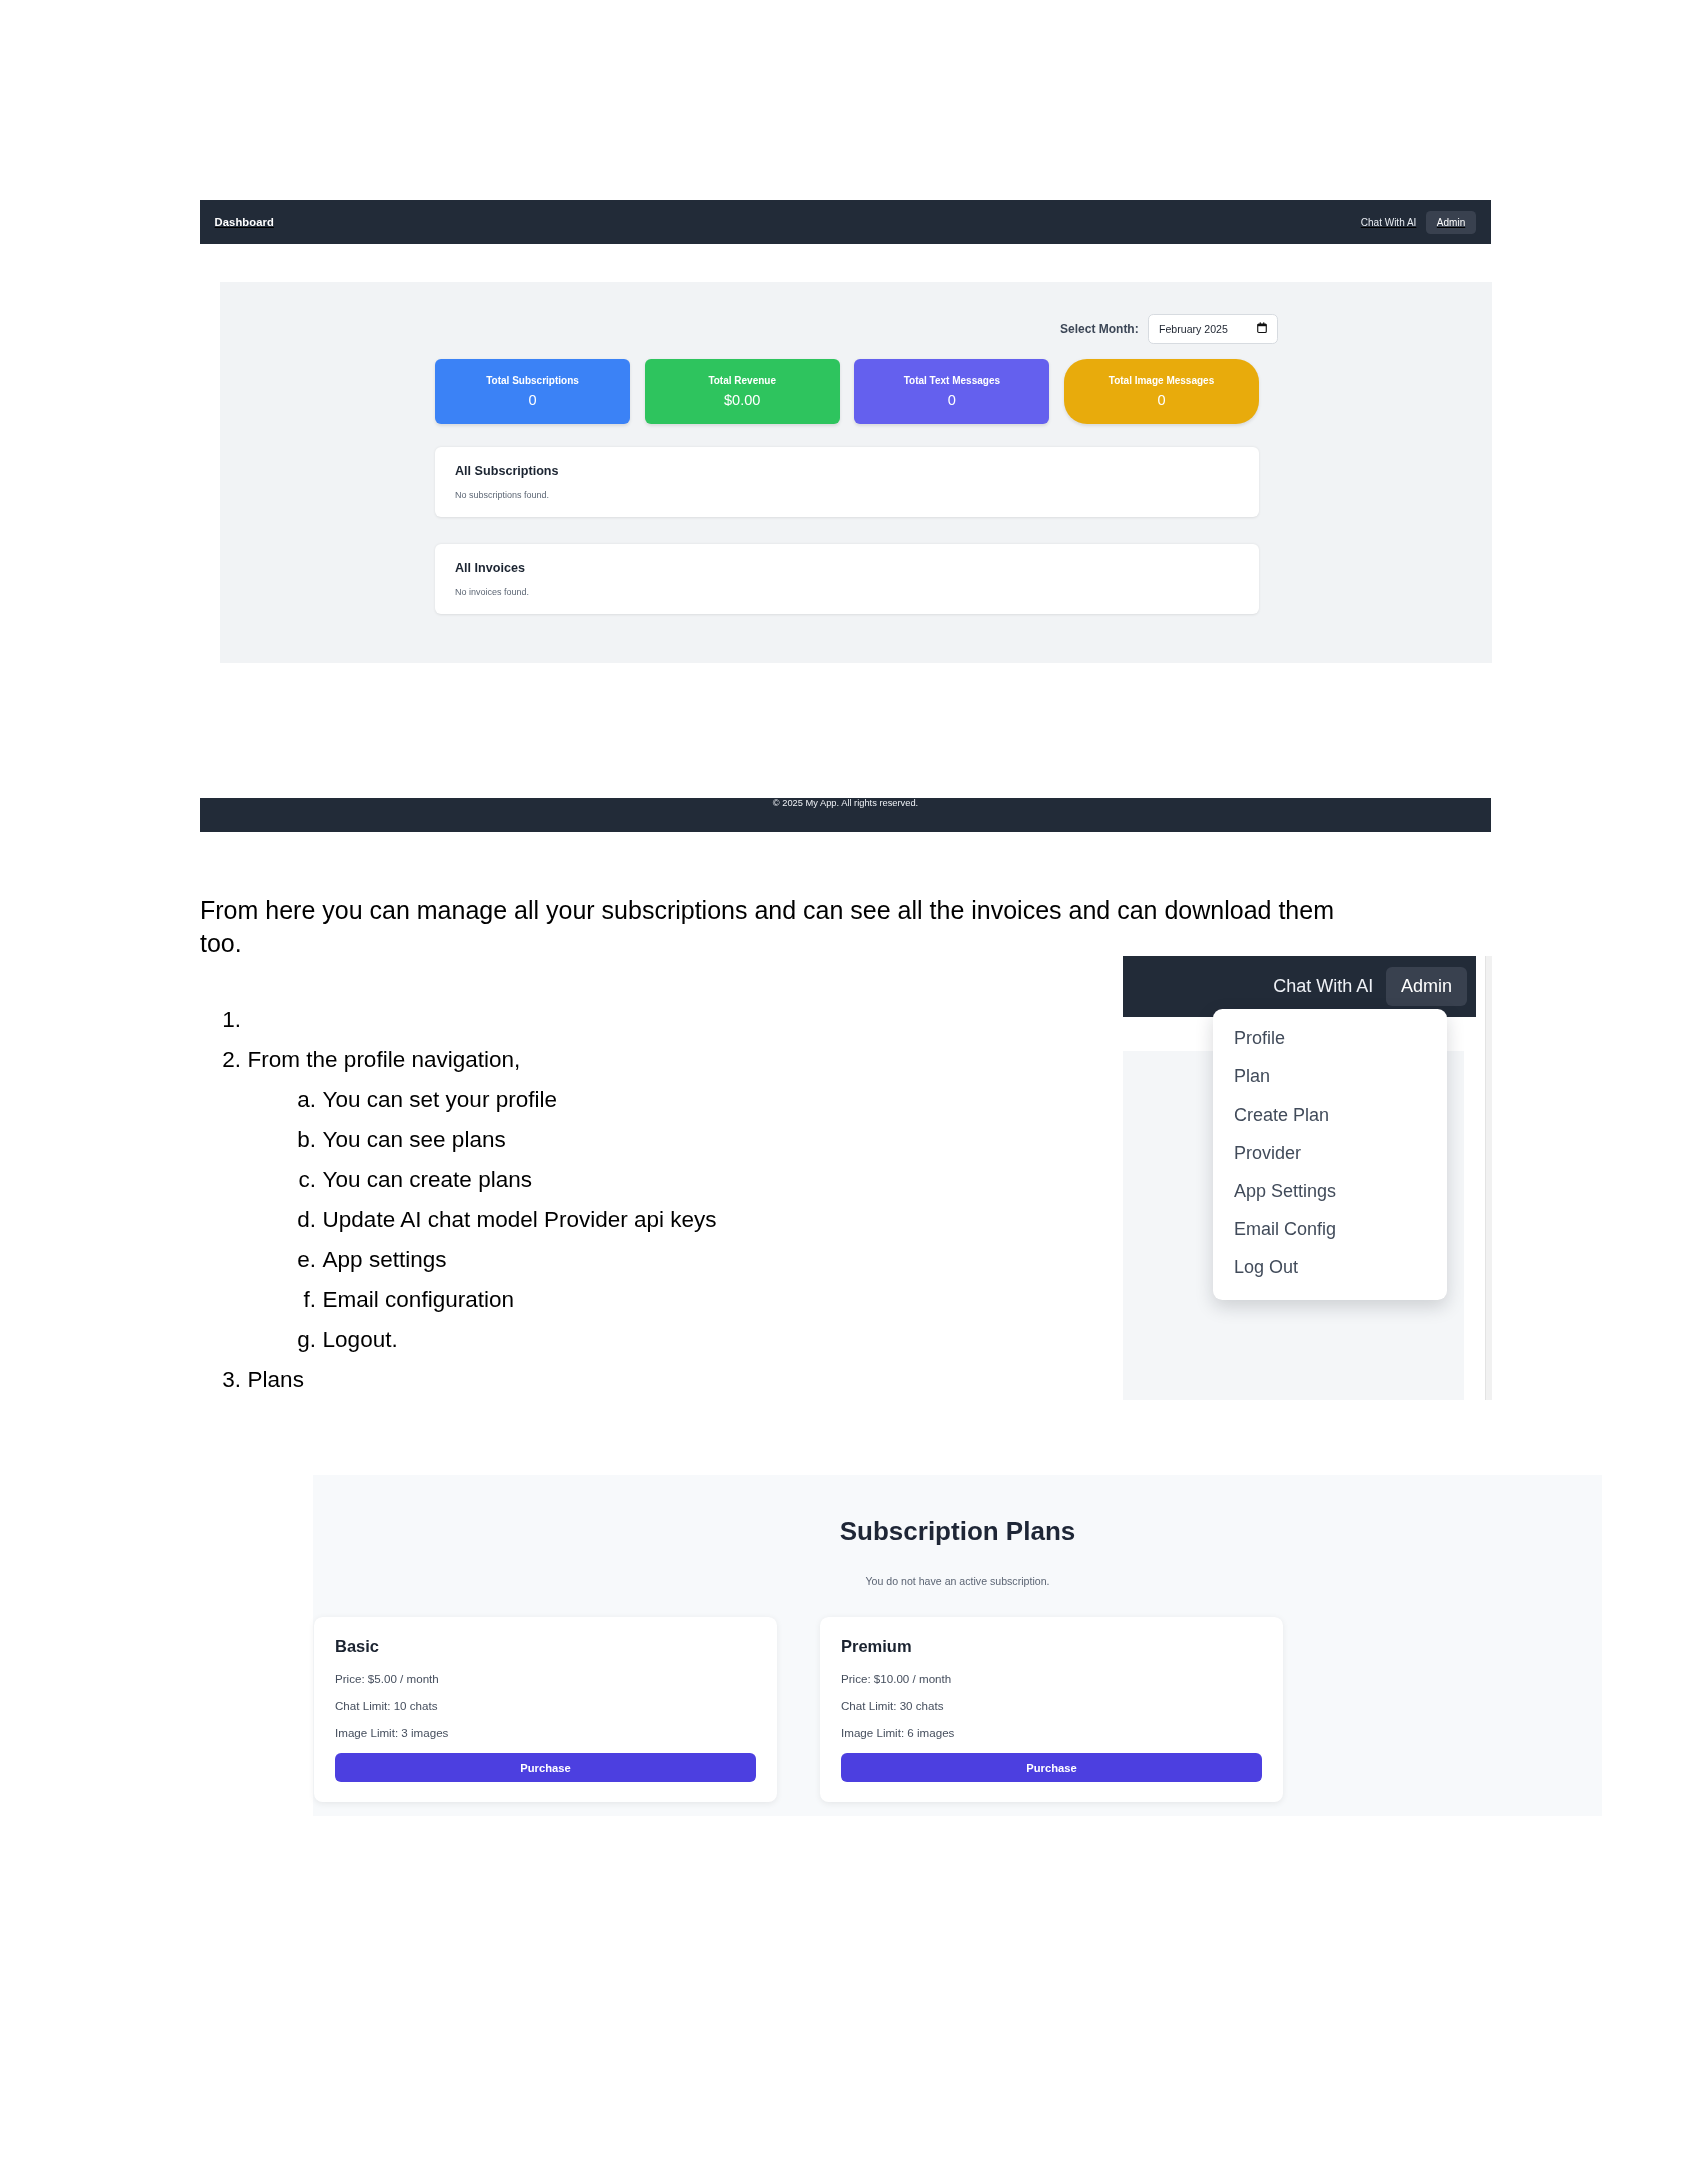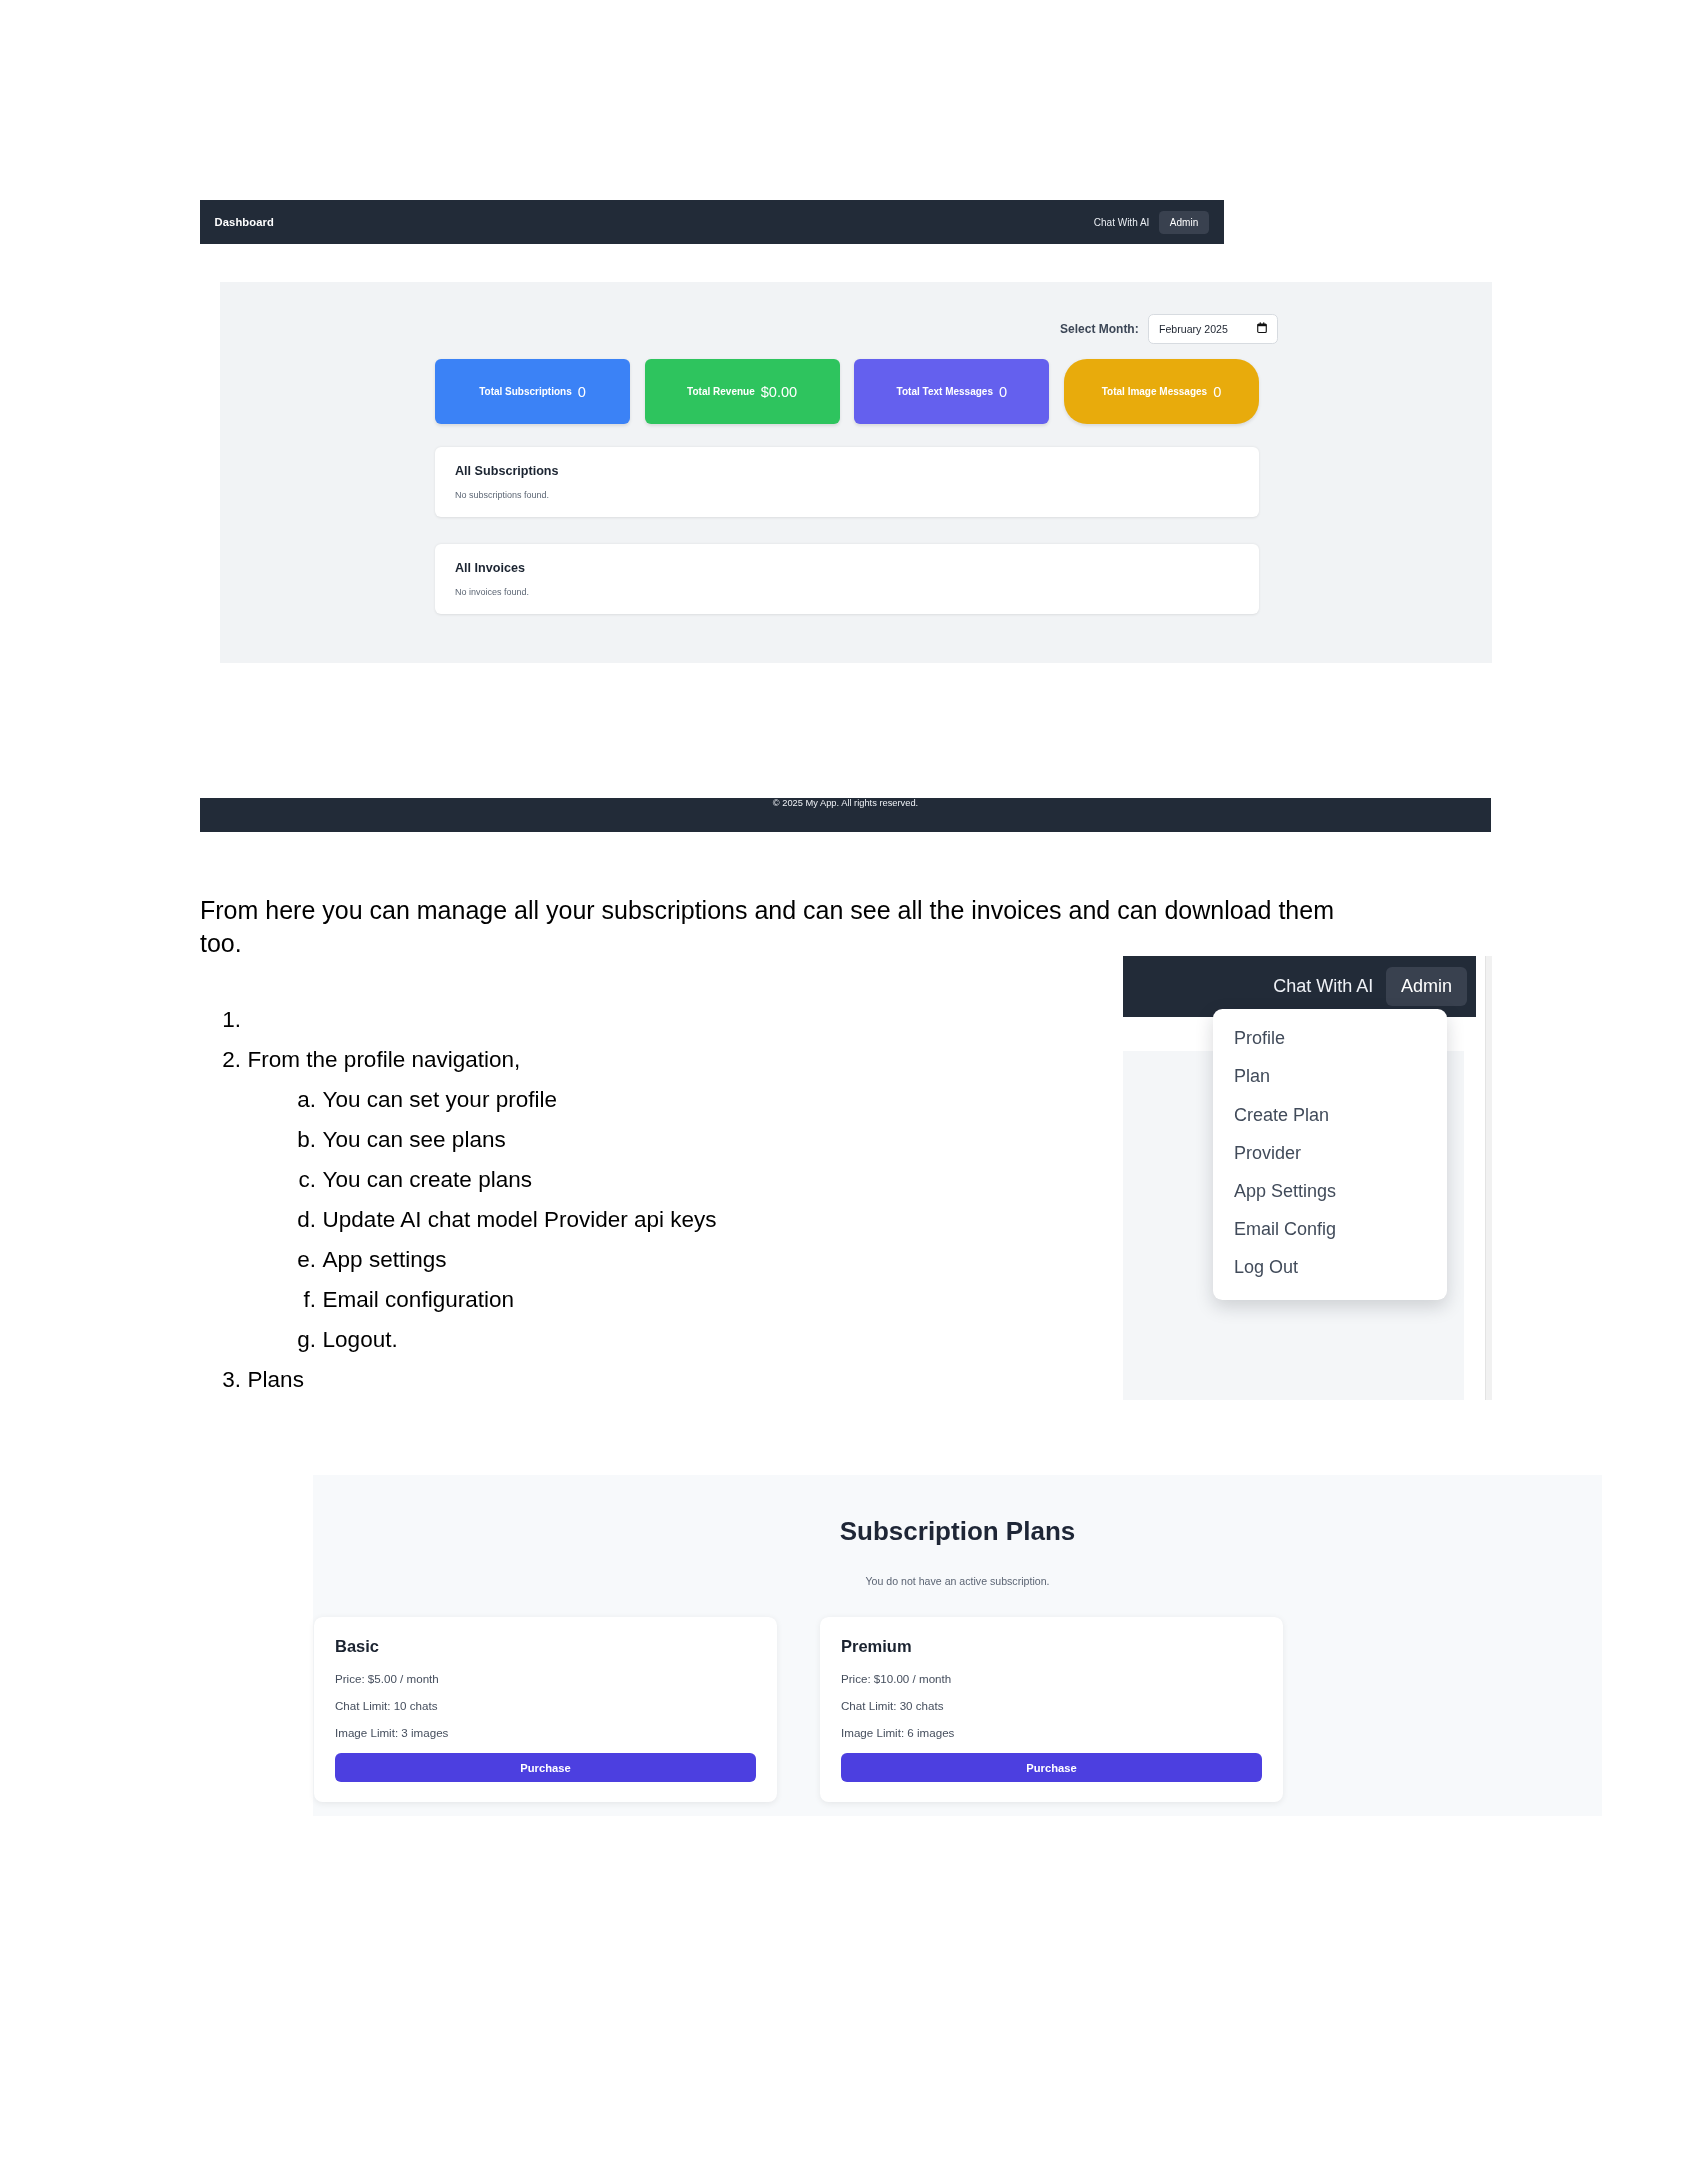--- a/index.html
+++ b/index.html
@@ -19,28 +19,29 @@
   #shot-dashboard {
     position: absolute;
     left: 200px;
     top: 200px;
     width: 1291px;
     height: 632px;
   }
   .navbar {
     position: absolute;
     left: 0; top: 0;
-    width: 1024px;
+    width: 1291px;
     height: 44px;
     background: #222b38;
     display: flex;
     align-items: center;
     justify-content: space-between;
     padding: 0 14.6px;
     box-sizing: border-box;
+    text-decoration: underline;
   }
   .navbar-brand {
     color: #ffffff;
     font-size: 11.2px;
     font-weight: 700;
     letter-spacing: 0.1px;
   }
   .navbar-right {
     display: flex;
     align-items: center;
@@ -106,21 +107,21 @@
     width: 824px;
     display: flex;
     gap: 14.6px;
   }
   .stat-card {
     flex: 1;
     height: 65px;
     border-radius: 6px;
     color: #ffffff;
     display: flex;
-    flex-direction: row;
+    flex-direction: column;
     align-items: center;
     justify-content: center;
     gap: 6px;
     box-shadow: 0 1.3px 3.3px rgba(0,0,0,.10);
   }
   .stat-title { font-size: 10px; font-weight: 700; }
   .stat-value { font-size: 14.6px; font-weight: 400; }
 
   .panel {
     position: absolute;

